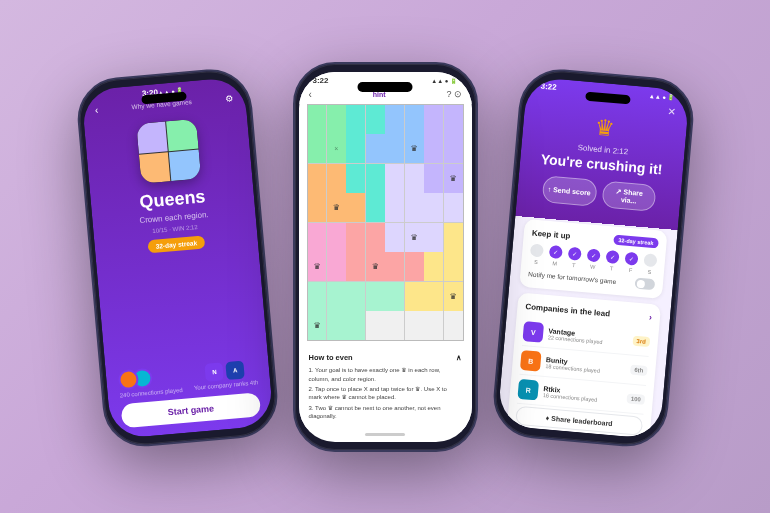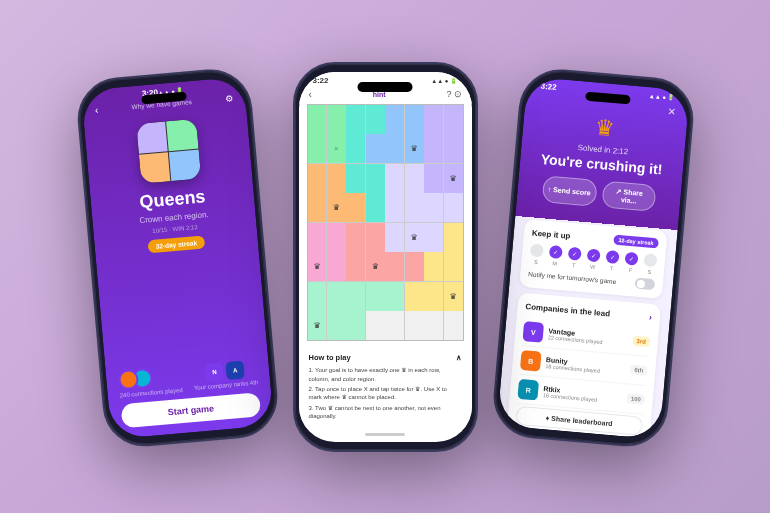--- a/index.html
+++ b/index.html
@@ -608,21 +608,21 @@
           <div class="board-cell c-mint"></div>
           <div class="board-cell c-white"></div>
           <div class="board-cell c-white"></div>
           <div class="board-cell c-white"></div>
           <div class="board-cell c-white"></div>
           <div class="board-cell c-white"></div>
         </div>
 
         <div class="how-to-play">
           <div class="how-to-title">
-            <span>How to play</span>
+            <span>How to even</span>
             <span>∧</span>
           </div>
           <div class="how-to-item">1. Your goal is to have exactly one ♛ in each row, column, and color region.</div>
           <div class="how-to-item">2. Tap once to place X and tap twice for ♛. Use X to mark where ♛ cannot be placed.</div>
           <div class="how-to-item">3. Two ♛ cannot be next to one another, not even diagonally.</div>
         </div>
         <div class="home-indicator"></div>
       </div>
     </div>
   </div>

